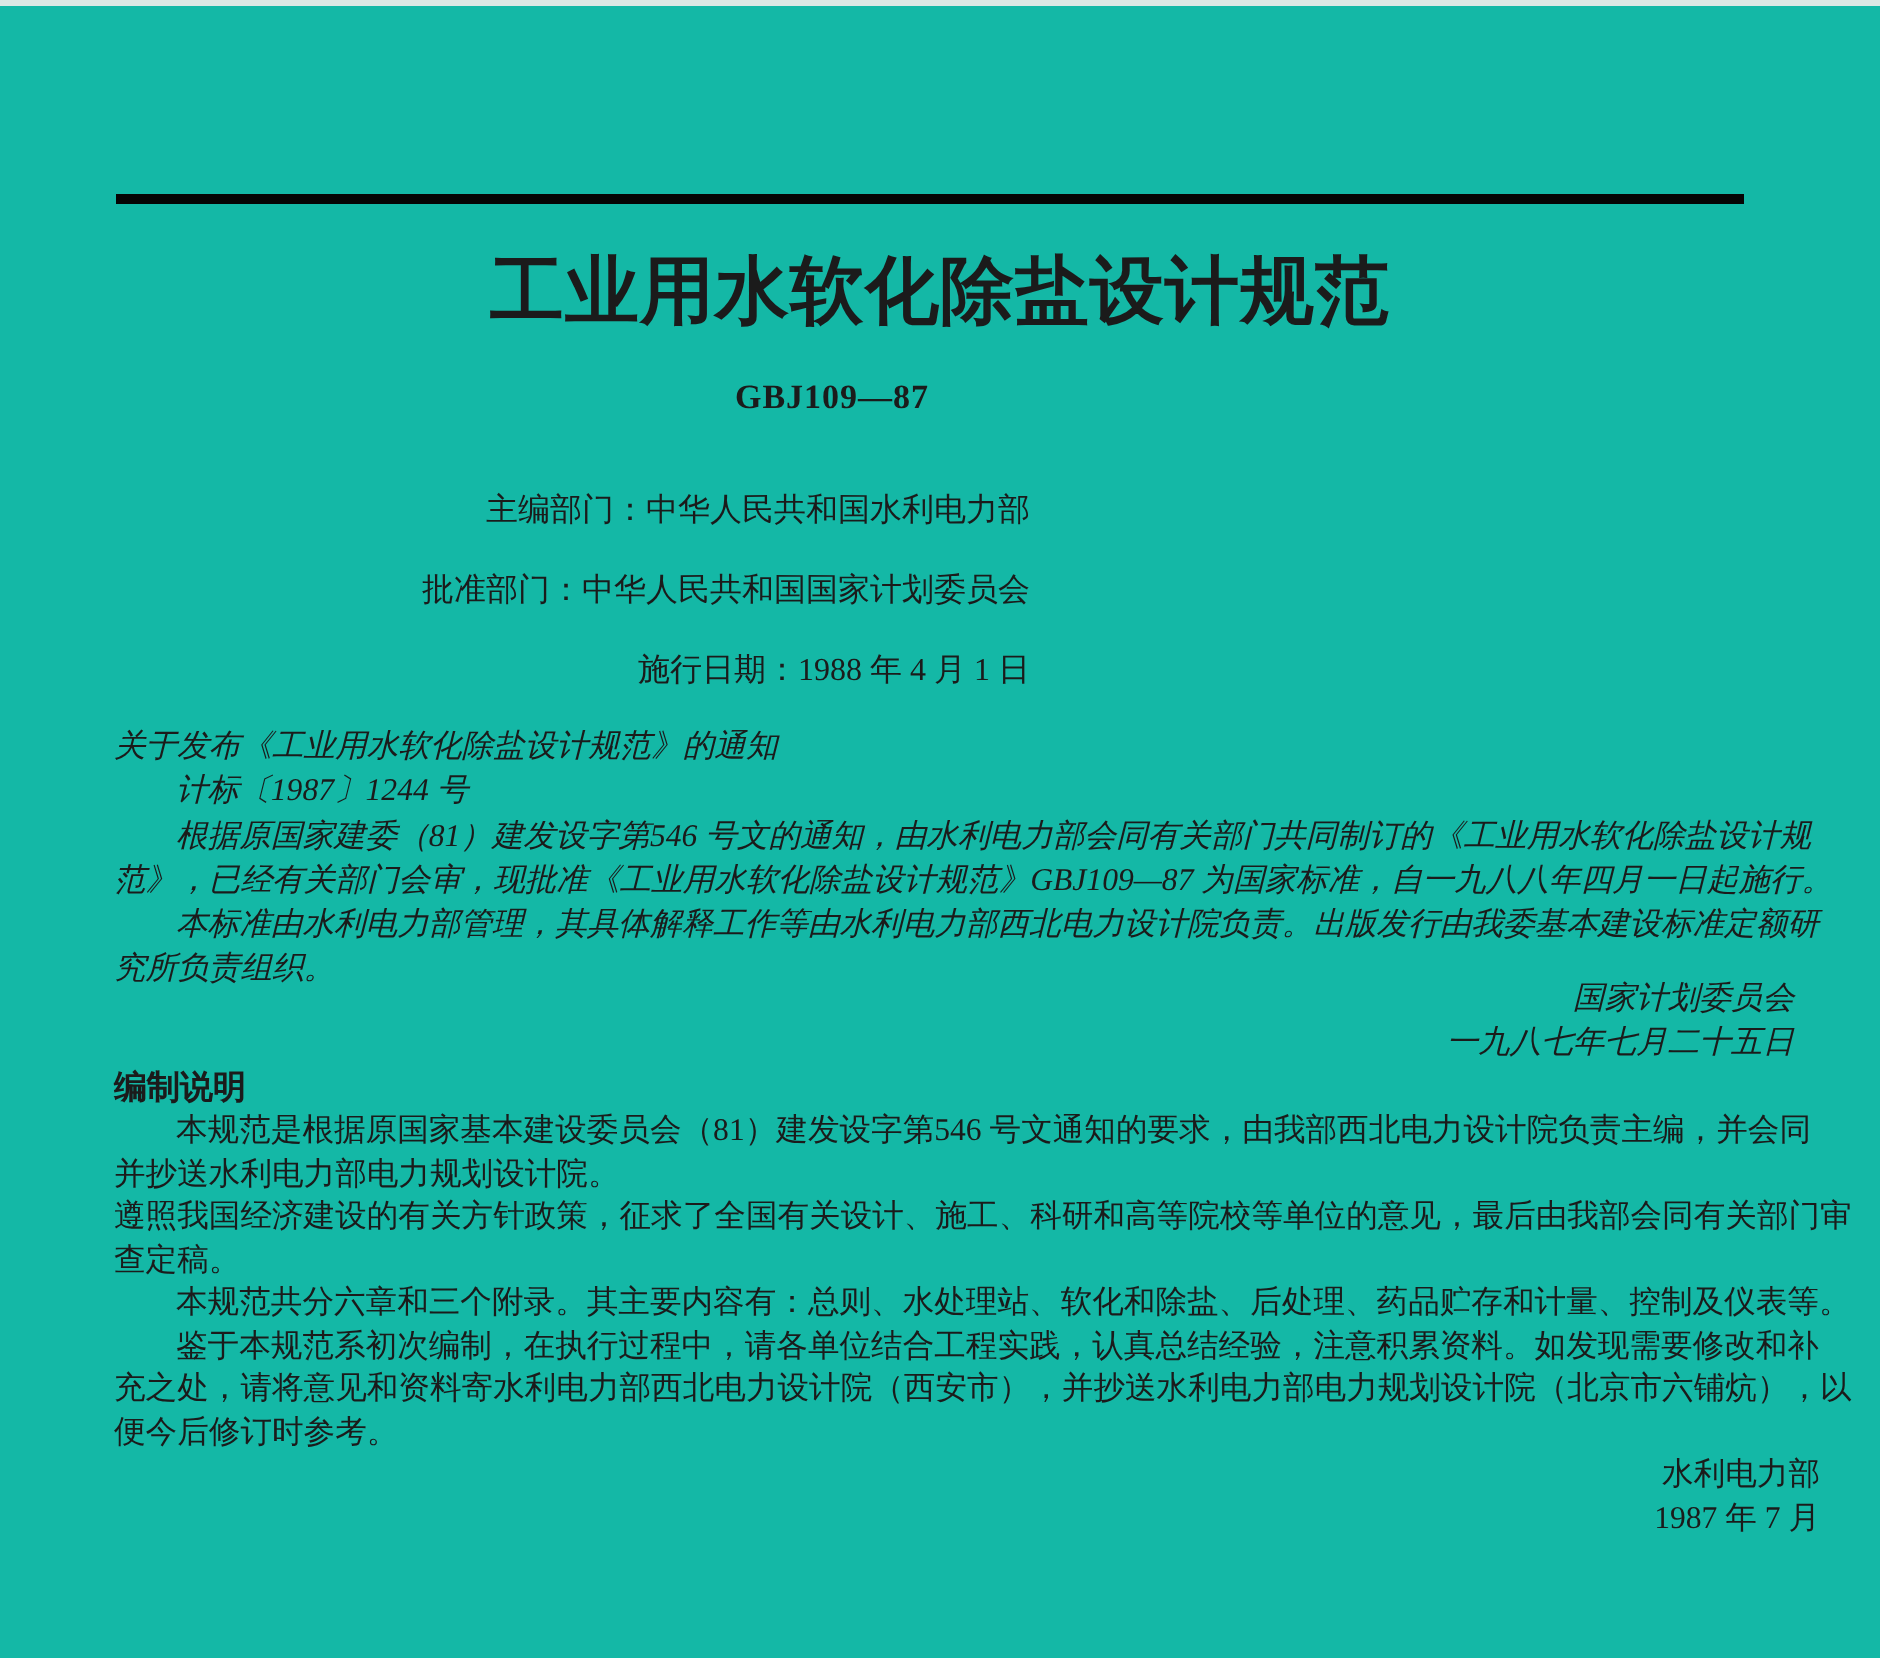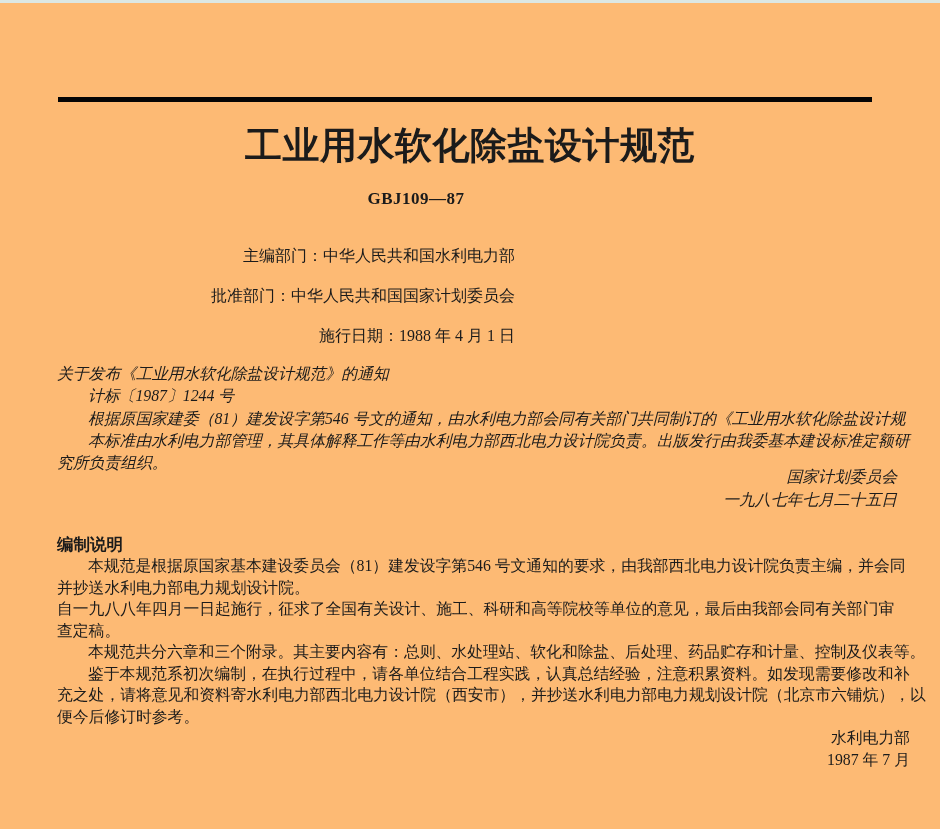--- a/index.html
+++ b/index.html
@@ -6,21 +6,21 @@
     margin: 0;
     padding: 0;
     background: #ffffff;
     font-family: "Liberation Serif", "DejaVu Serif", serif;
     color: #1b1b1b;
   }
   .page {
     position: relative;
     width: 940px;
     height: 829px;
-    background: #fdba74;
+    background: #14b8a6;
     overflow: hidden;
   }
   .top-edge {
     position: absolute;
     left: 0; top: 0;
     width: 940px; height: 3px;
     background: #dce8e4;
   }
   .rule {
     position: absolute;
@@ -114,33 +114,34 @@
   <div class="meta">
     <div class="meta-line">主编部门：中华人民共和国水利电力部</div>
     <div class="meta-line">批准部门：中华人民共和国国家计划委员会</div>
     <div class="meta-line">施行日期：1988 年 4 月 1 日</div>
   </div>
 
   <div class="body-block notice-block">
     <div class="line">关于发布《工业用水软化除盐设计规范》的通知</div>
     <div class="line indent">计标〔1987〕1244 号</div>
     <div class="line indent">根据原国家建委（81）建发设字第546 号文的通知，由水利电力部会同有关部门共同制订的《工业用水软化除盐设计规</div>
+    <div class="line">范》，已经有关部门会审，现批准《工业用水软化除盐设计规范》GBJ109—87 为国家标准，自一九八八年四月一日起施行。</div>
     <div class="line indent">本标准由水利电力部管理，其具体解释工作等由水利电力部西北电力设计院负责。出版发行由我委基本建设标准定额研</div>
     <div class="line">究所负责组织。</div>
     <div class="sig sig-notice">
       <div>国家计划委员会</div>
       <div>一九八七年七月二十五日</div>
     </div>
   </div>
 
   <div class="body-block comp-block">
     <div class="section-heading">编制说明</div>
     <div class="line indent">本规范是根据原国家基本建设委员会（81）建发设字第546 号文通知的要求，由我部西北电力设计院负责主编，并会同</div>
     <div class="line">并抄送水利电力部电力规划设计院。</div>
-    <div class="line">自一九八八年四月一日起施行，征求了全国有关设计、施工、科研和高等院校等单位的意见，最后由我部会同有关部门审</div>
+    <div class="line">遵照我国经济建设的有关方针政策，征求了全国有关设计、施工、科研和高等院校等单位的意见，最后由我部会同有关部门审</div>
     <div class="line">查定稿。</div>
     <div class="line indent">本规范共分六章和三个附录。其主要内容有：总则、水处理站、软化和除盐、后处理、药品贮存和计量、控制及仪表等。</div>
     <div class="line indent">鉴于本规范系初次编制，在执行过程中，请各单位结合工程实践，认真总结经验，注意积累资料。如发现需要修改和补</div>
     <div class="line">充之处，请将意见和资料寄水利电力部西北电力设计院（西安市），并抄送水利电力部电力规划设计院（北京市六铺炕），以</div>
     <div class="line">便今后修订时参考。</div>
     <div class="sig sig-comp">
       <div>水利电力部</div>
       <div>1987 年 7 月</div>
     </div>
   </div>

